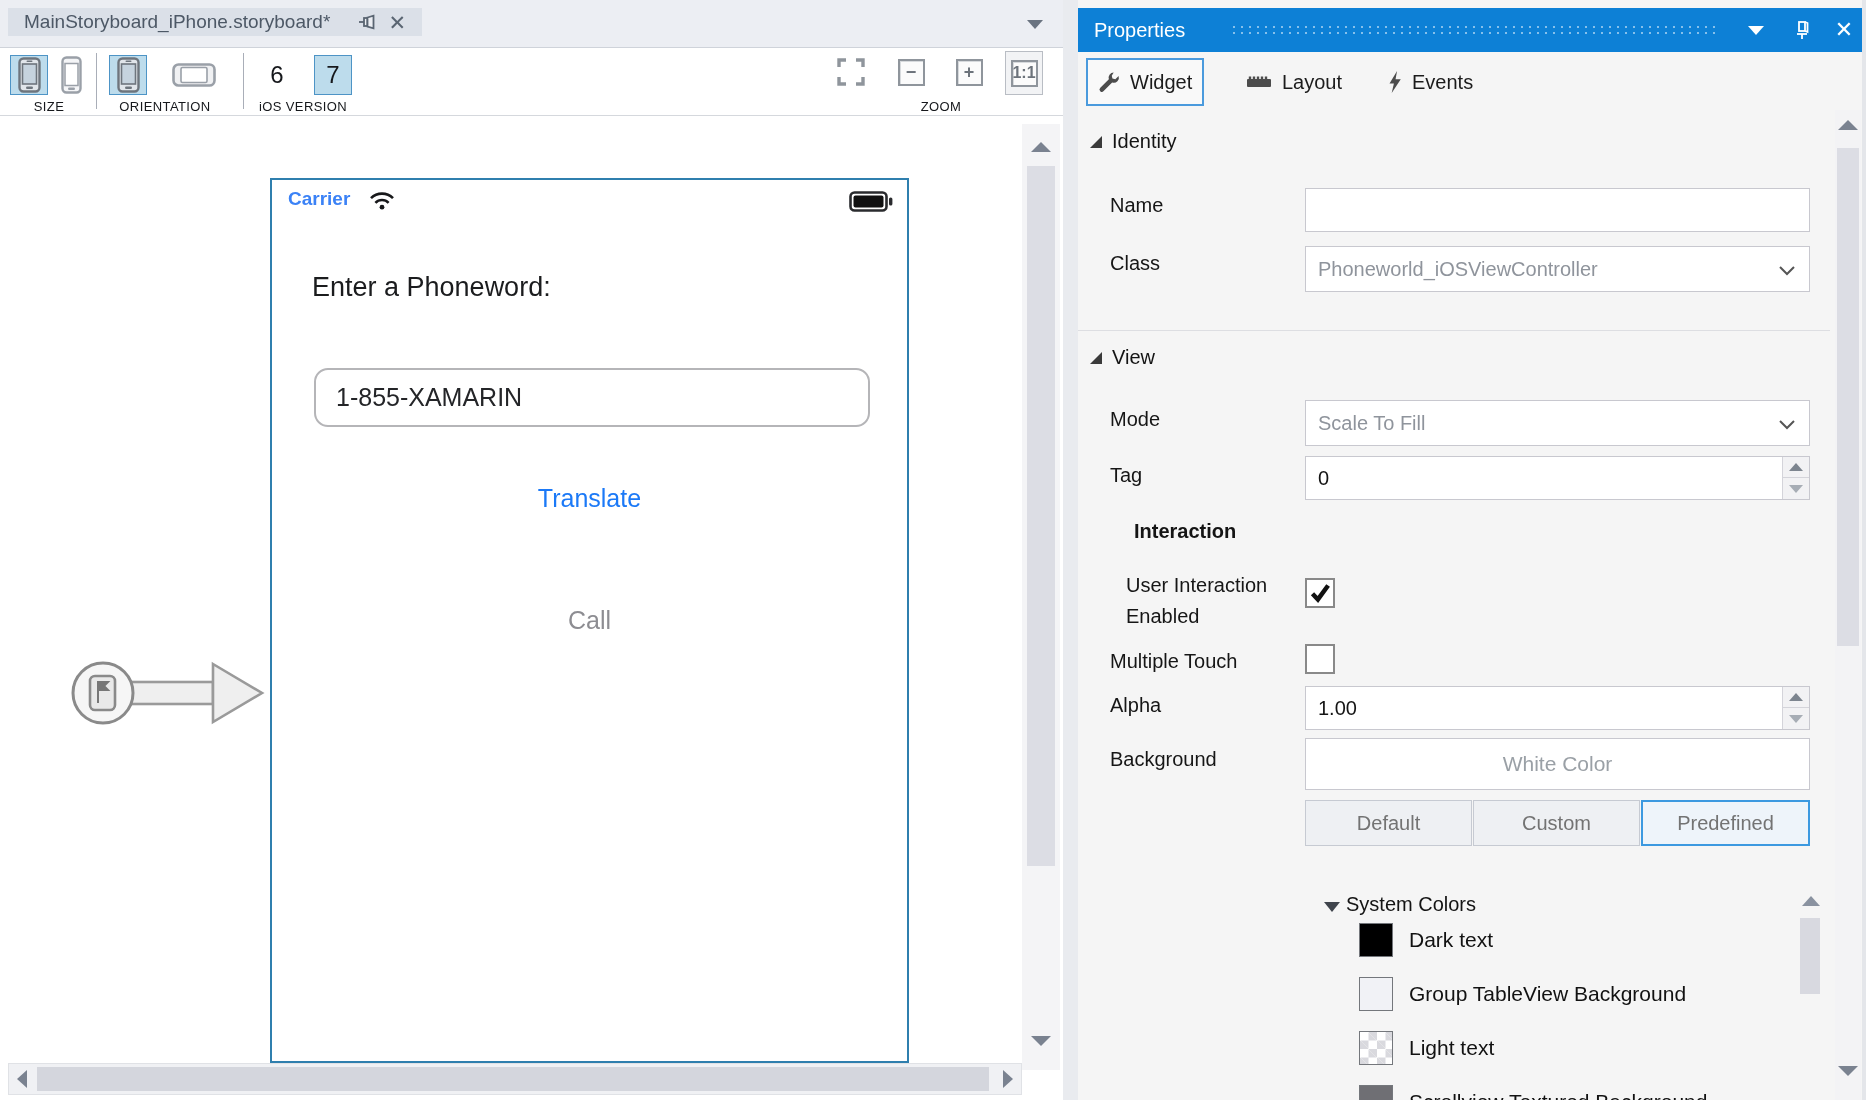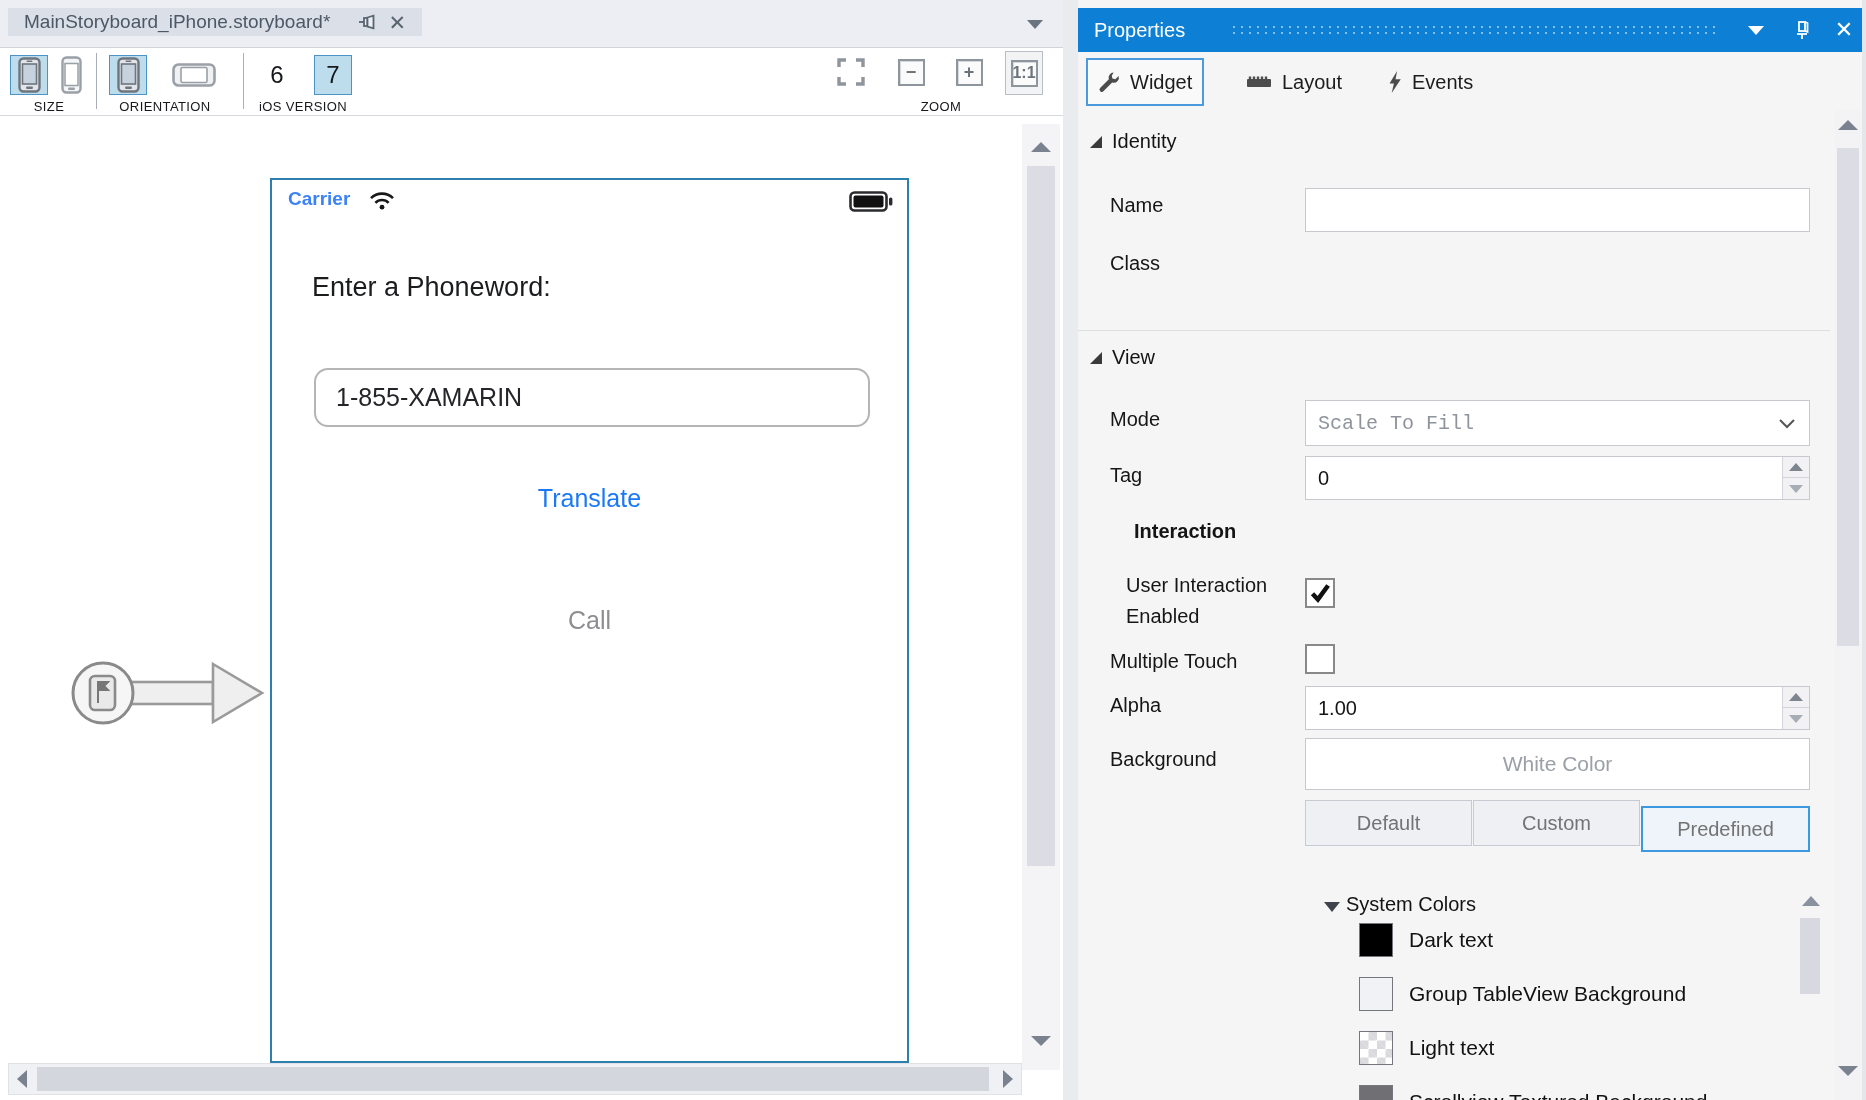--- a/index.html
+++ b/index.html
@@ -84,21 +84,21 @@
   .spin-cell { position:absolute; left:0; width:100%; height:50%; background:#f2f2f4; display:flex; align-items:center; justify-content:center; }
   .spin-cell.up { top:0; border-bottom:1px solid #d4d4da; }
   .spin-cell.dn { bottom:0; }
   .tri-u { width:0; height:0; border-left:7px solid transparent; border-right:7px solid transparent; border-bottom:8px solid #7d858f; }
   .tri-d { width:0; height:0; border-left:7px solid transparent; border-right:7px solid transparent; border-top:8px solid #a7adb5; }
 
   .cb { position:absolute; width:30px; height:30px; background:#fff; border:2px solid #898989; display:flex; align-items:center; justify-content:center; }
 
   .whitecolor { position:absolute; background:#fff; border:1px solid #c8c8cf; display:flex; align-items:center; justify-content:center; font-size:21px; color:#9aa0a6; }
   .seg { position:absolute; height:46px; background:#eef0f3; border:1px solid #c6cad2; display:flex; align-items:center; justify-content:center; font-size:20px; color:#737373; }
-  .seg.sel { border:2px solid #3c99e0; background:#eef4fa;margin-top:6px; }
+  .seg.sel { border:2px solid #3c99e0; background:#eef4fa; }
 
   .sc-caret { position:absolute; width:0; height:0; border-left:8px solid transparent; border-right:8px solid transparent; border-top:10px solid #3f444c; }
   .color-row { position:absolute; left:281px; width:440px; height:34px; display:flex; align-items:center; }
   .swatch { width:34px; height:34px; border:1px solid #74777c; flex:none; }
   .swatch.checker { background:#fff;
      background-image:linear-gradient(45deg,#d9d9de 25%,transparent 25%,transparent 75%,#d9d9de 75%),
                       linear-gradient(45deg,#d9d9de 25%,transparent 25%,transparent 75%,#d9d9de 75%);
      background-size:17px 17px; background-position:0 0, 8.5px 8.5px; }
   .color-label { font-size:21px; color:#121212; margin-left:16px; white-space:nowrap; }
 
@@ -309,28 +309,36 @@
       </div>
     </div>
 
     <div class="expander" style="position:absolute; left:12px; top:136px;"></div>
     <div class="sec-h" style="left:34px; top:130px;">Identity</div>
 
     <div class="plabel" style="left:32px; top:194px;">Name</div>
     <input class="tinput" style="left: 227px; top: 188px; width: 505px; height: 44px;" type="text" value="">
 
     <div class="plabel" style="left:32px; top:252px;">Class</div>
+    <div class="combo" style="left:227px; top:246px; width:505px; height:46px;">
+      <span>Phoneworld_iOSViewController</span>
+      <span class="chev">
+        <svg width="16" height="10" viewBox="0 0 16 10">
+            <path d="M1 1l7 7 7-7" stroke="#555" stroke-width="2" fill="none"></path>
+          </svg>
+      </span>
+    </div>
 
     <div class="divider" style="top:330px;"></div>
 
     <div class="expander" style="position:absolute; left:12px; top:352px;"></div>
     <div class="sec-h" style="left:34px; top:346px;">View</div>
 
     <div class="plabel" style="left:32px; top:408px;">Mode</div>
-    <div class="combo" style="left:227px; top:400px; width:505px; height:46px;font-family:Liberation Mono, monospace;">
+    <div class="combo" style="left:227px; top:400px; width:505px; height:46px;">
       <span>Scale To Fill</span>
       <span class="chev">
         <svg width="16" height="10" viewBox="0 0 16 10">
             <path d="M1 1l7 7 7-7" stroke="#555" stroke-width="2" fill="none"></path>
           </svg>
       </span>
     </div>
 
     <div class="plabel" style="left:32px; top:464px;">Tag</div>
     <div class="spinwrap" style="left:227px; top:456px; width:505px; height:44px;">

